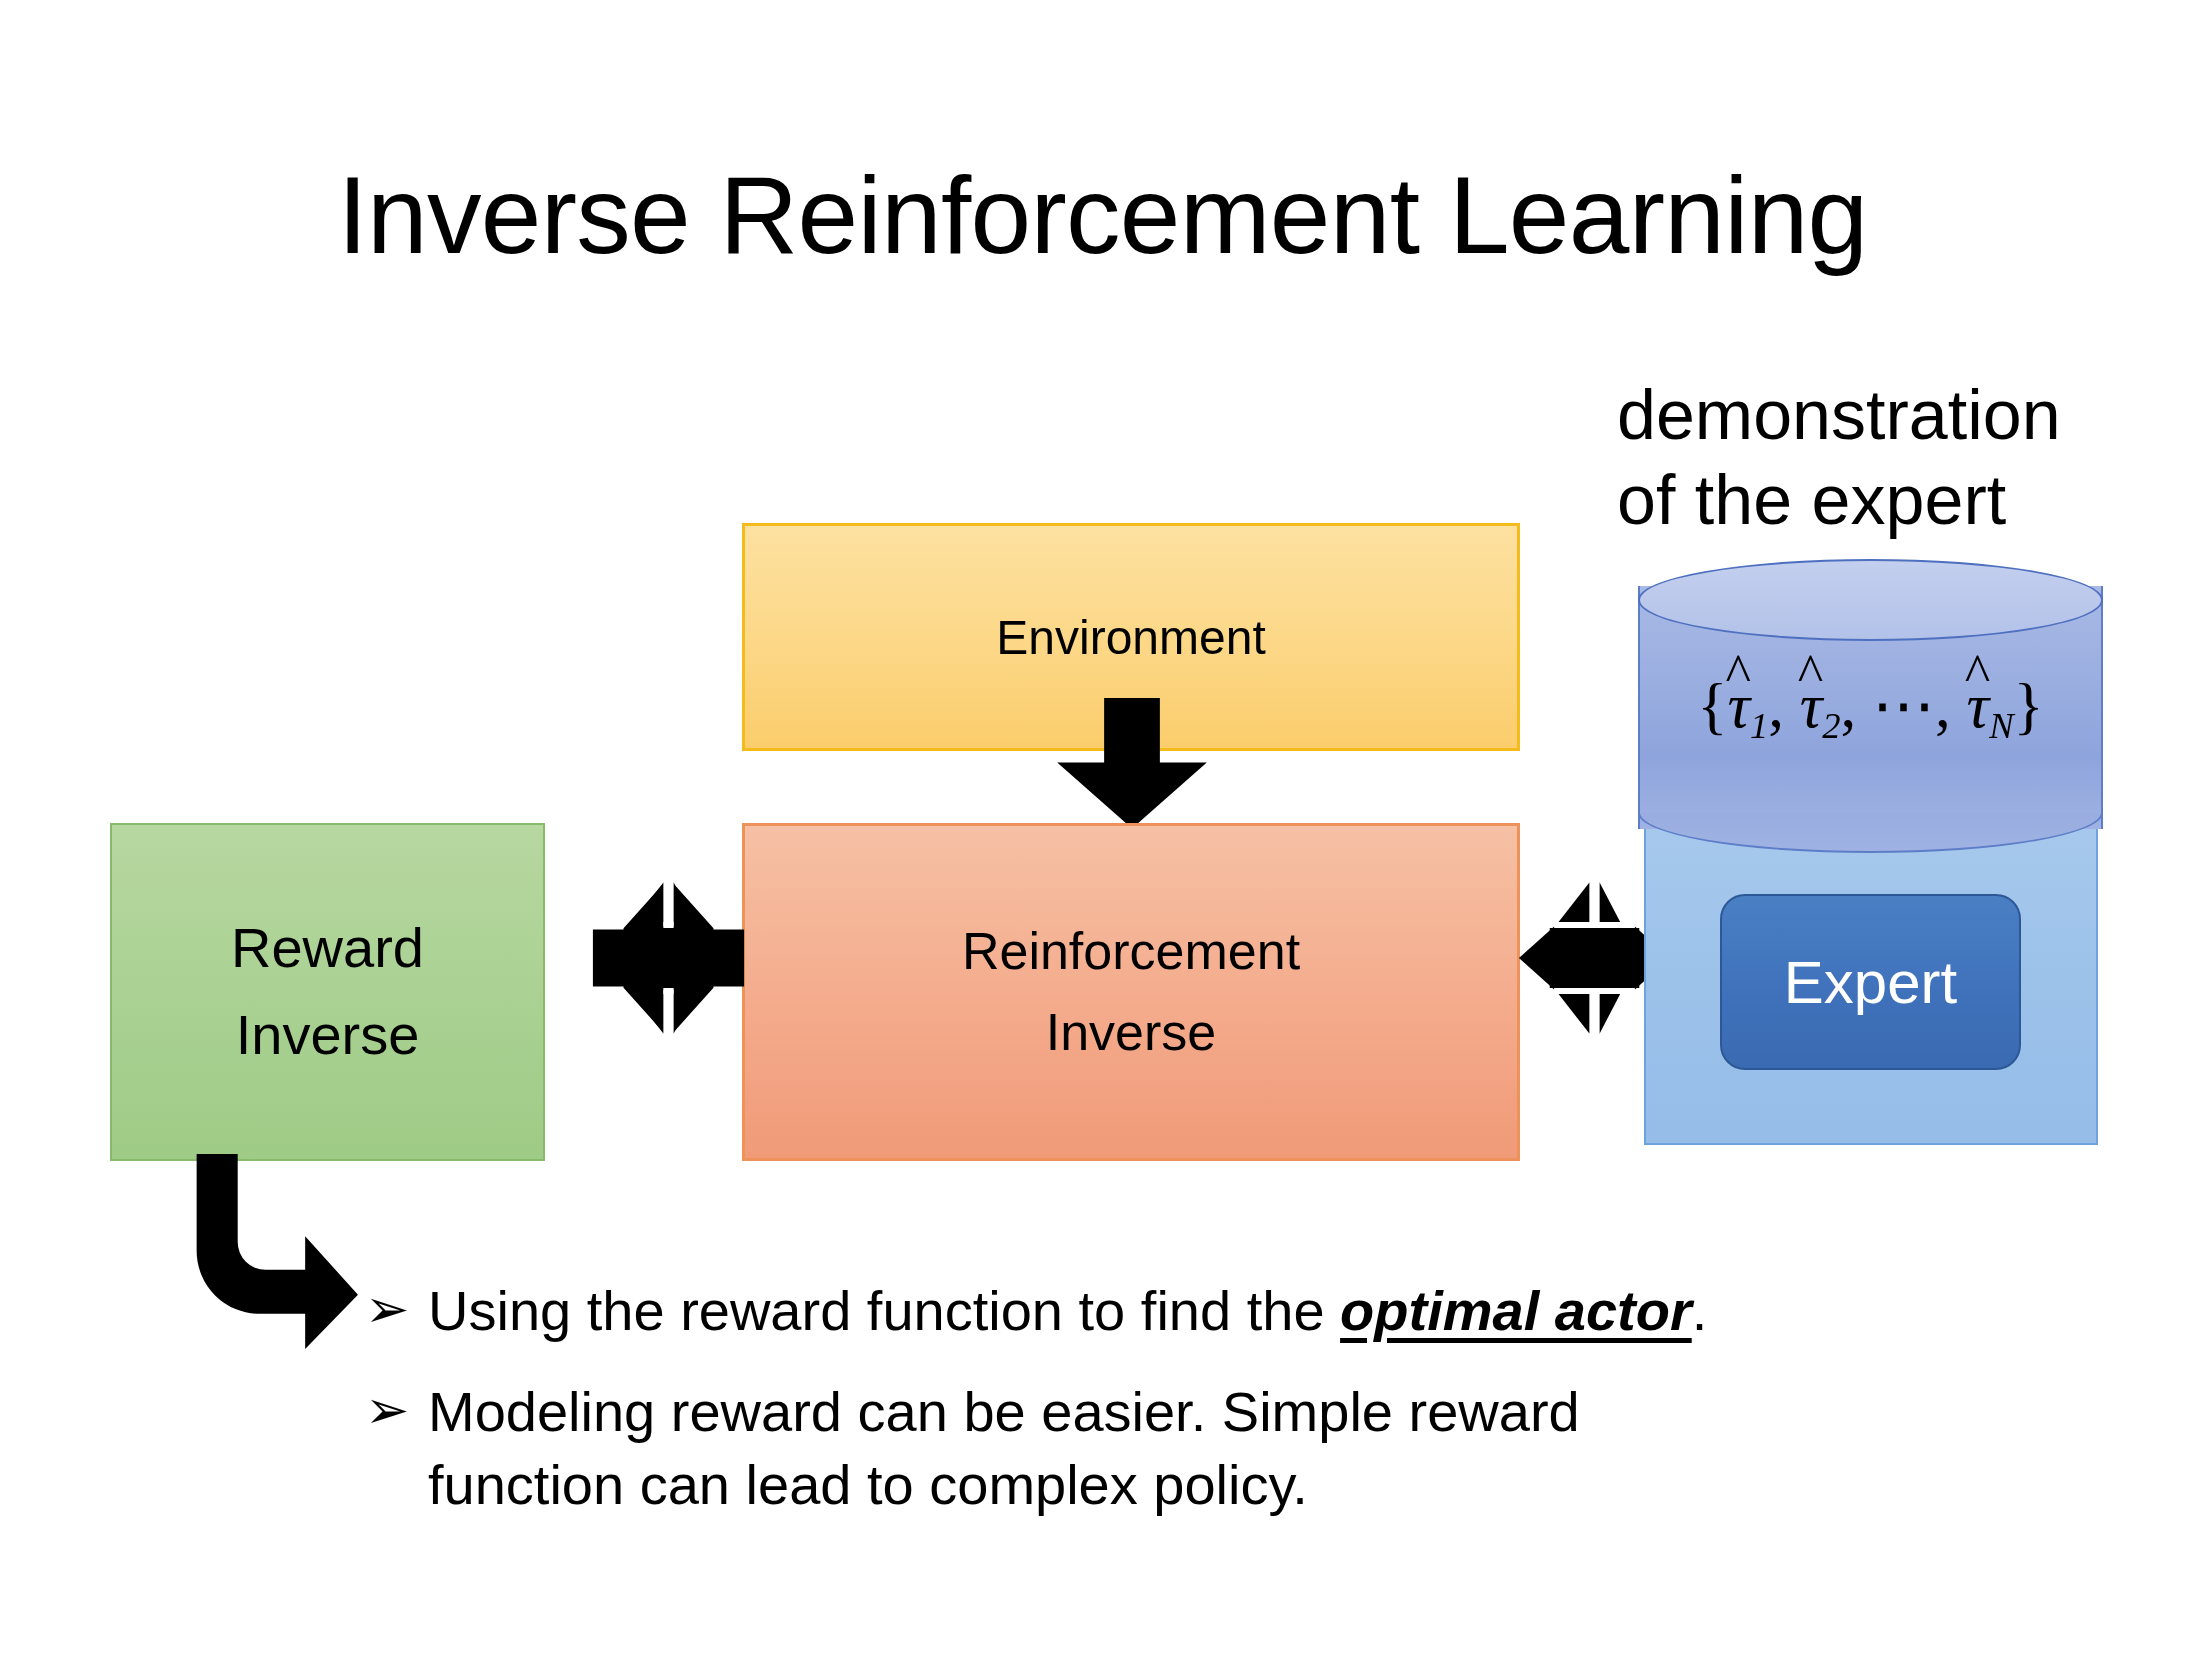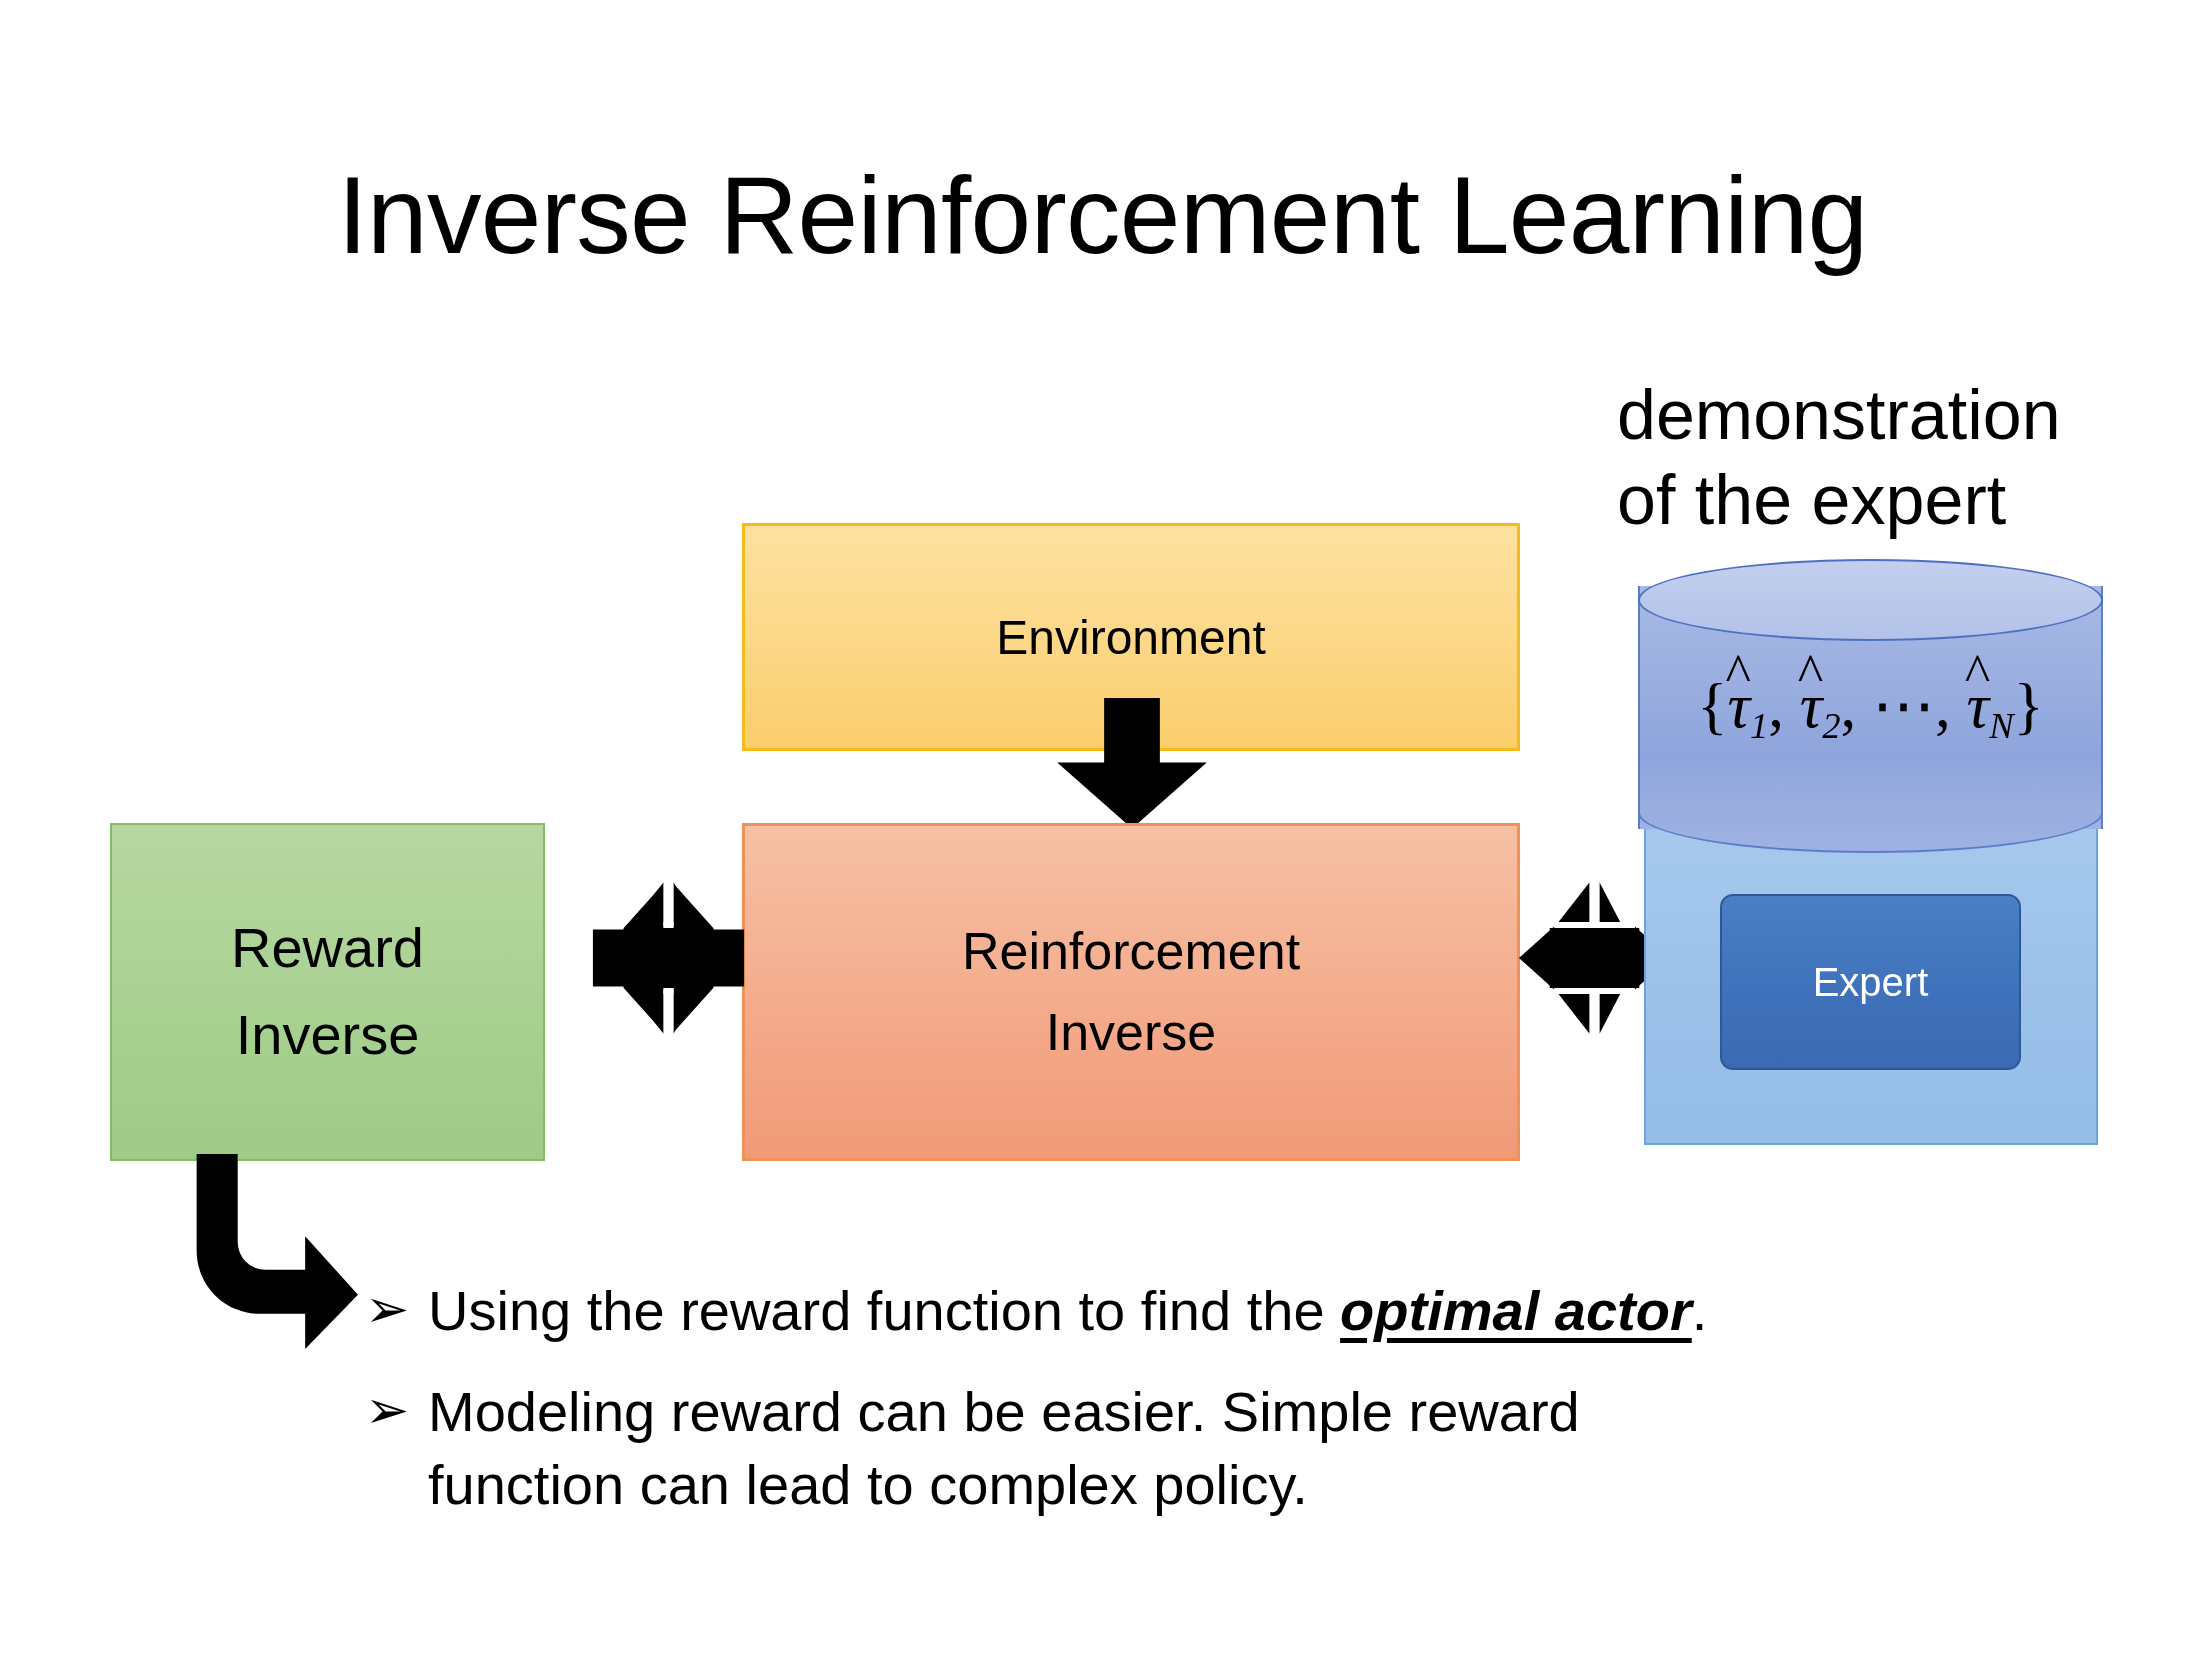--- a/index.html
+++ b/index.html
@@ -86,28 +86,28 @@
     background: linear-gradient(180deg, #a6c8ec 0%, #9cc2ea 50%, #95bde8 100%);
     border: 2.2px solid #6ea2dd;
   }
   #expert-box {
     position: absolute;
     left: 1720px;
     top: 894px;
     width: 301px;
     height: 176px;
     box-sizing: border-box;
-    border-radius: 13px;
+    border-radius: 25px;
     background: linear-gradient(180deg, #4a7fc4 0%, #3f72bb 55%, #3a6ab2 100%);
     border: 2.9px solid #2d5896;
     display: flex;
     align-items: center;
     justify-content: center;
     color: #ffffff;
-    font-size: 40px;
+    font-size: 60px;
   }
 
   
   #cylinder {
     position: absolute;
     left: 1638px;
     top: 559px;
     width: 465px;
     height: 294px;
   }

